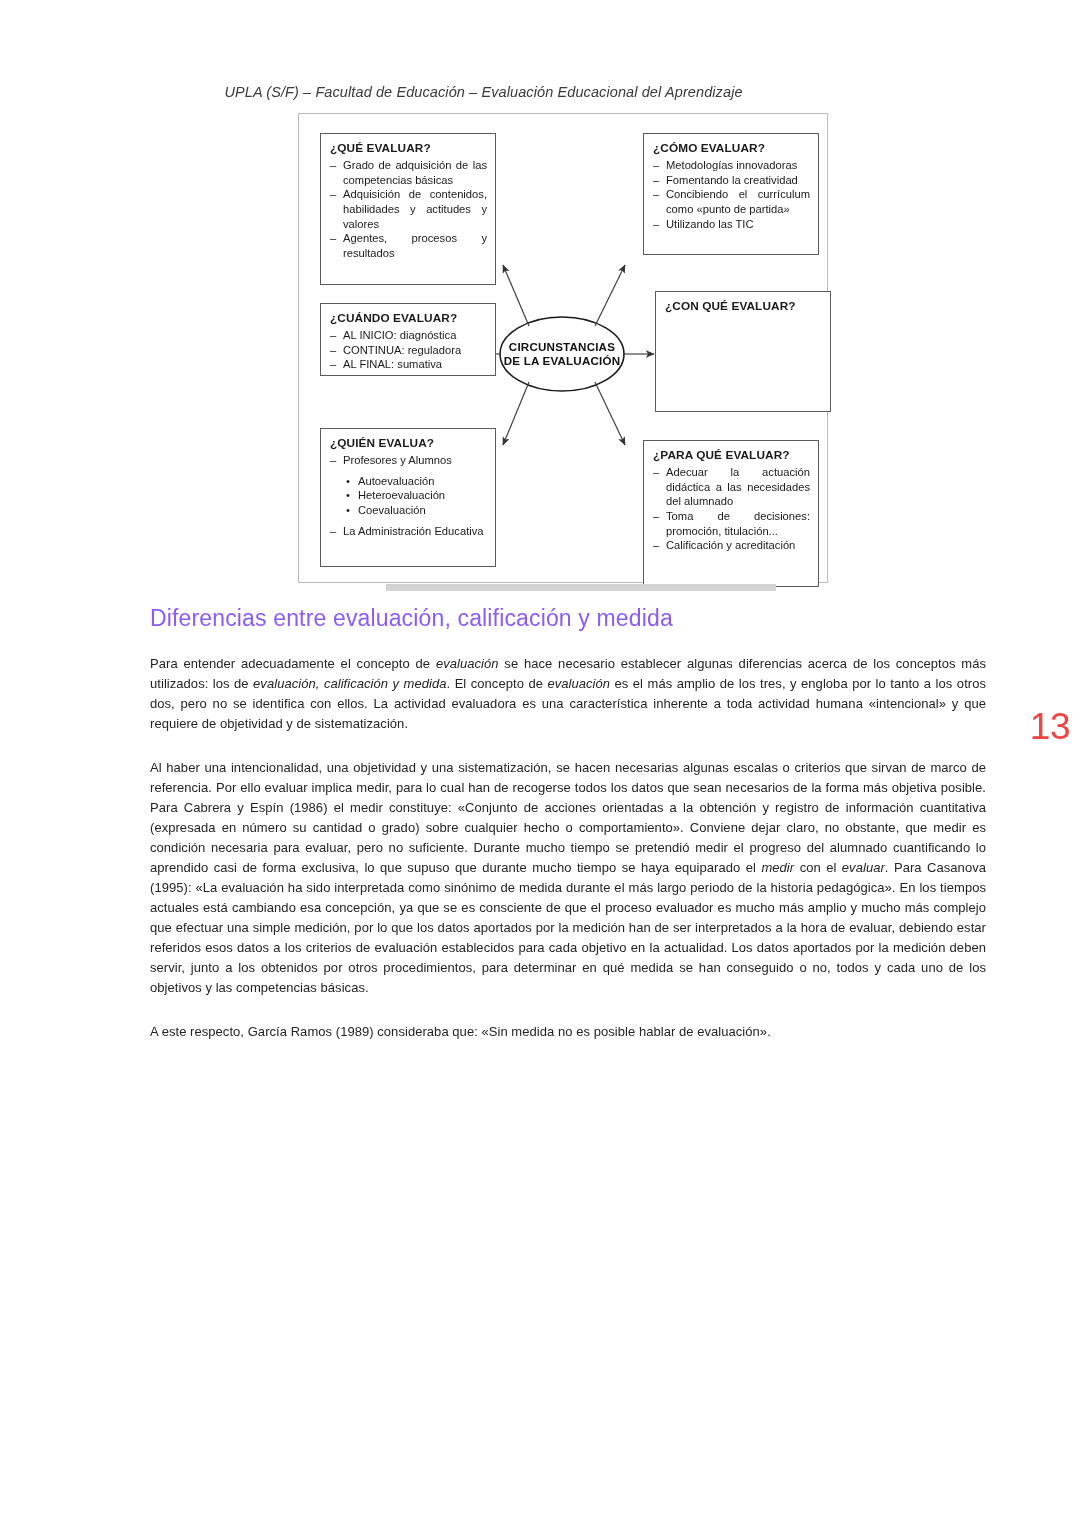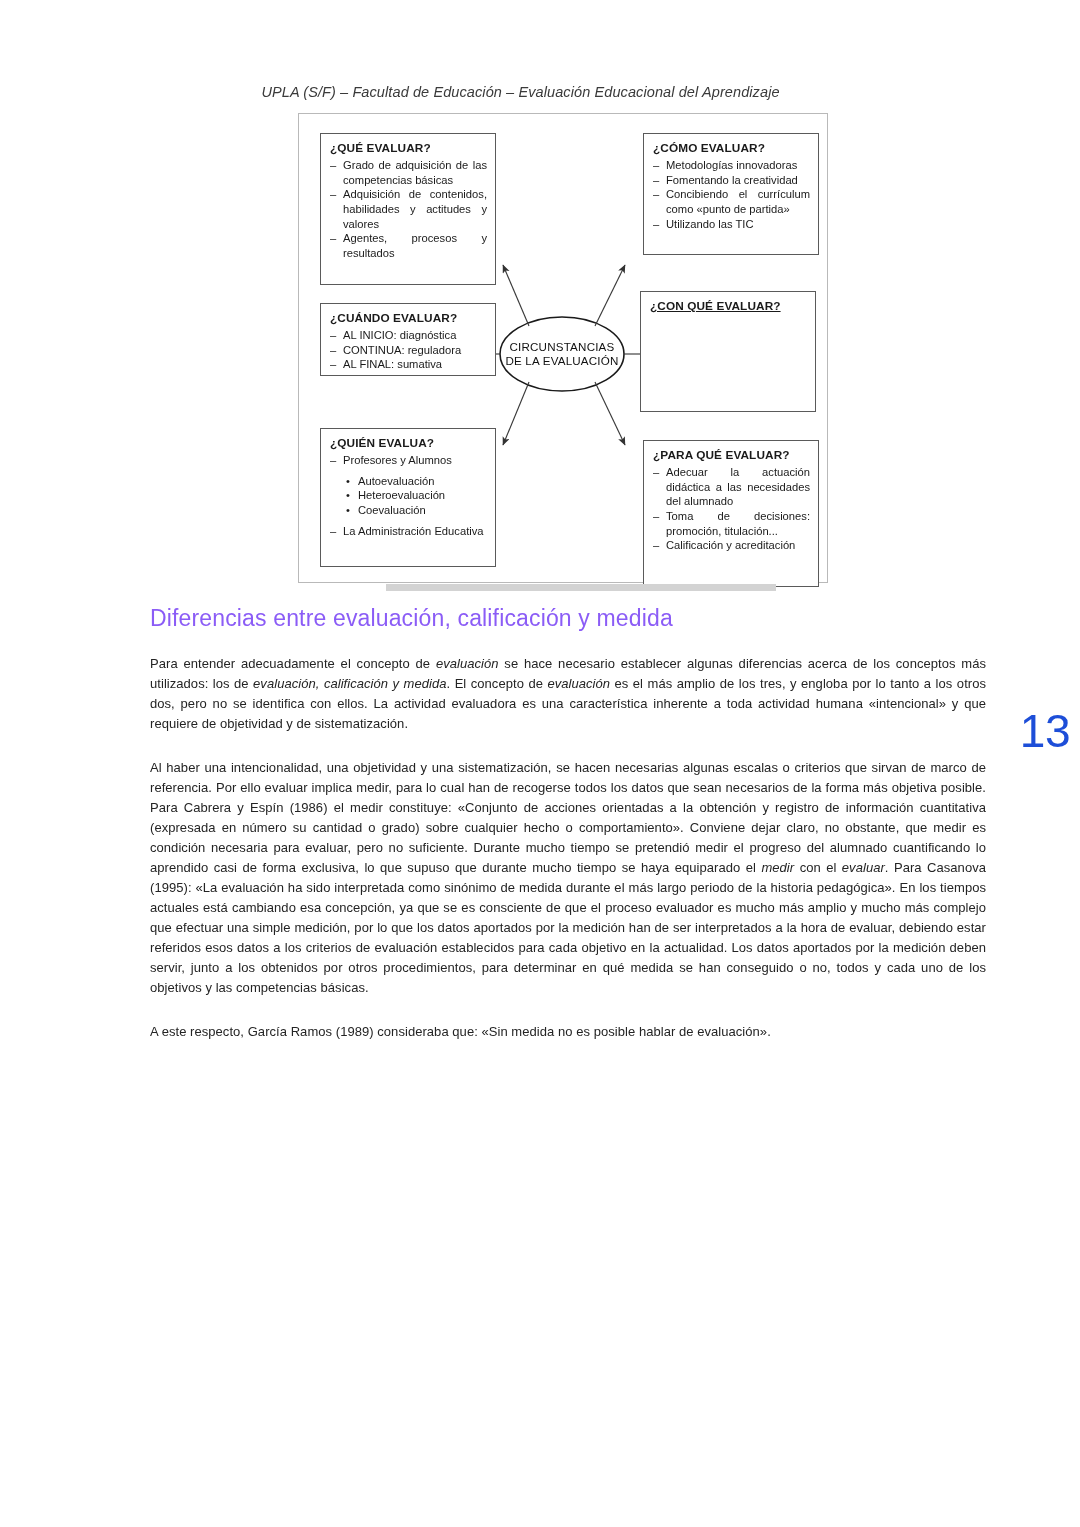--- a/index.html
+++ b/index.html
@@ -20,21 +20,20 @@
   .running-header {
     position: absolute;
     top: 84px;
     left: 0;
     width: 967px;
     text-align: center;
     font-style: italic;
     font-size: 14.5px;
     color: #3a3a3a;
     letter-spacing: 0.1px;
-    padding-left: 37px;
   }
 
   
   .figure-wrap {
     position: absolute;
     top: 113px;
     left: 298px;
     width: 530px;
     height: 470px;
   }
@@ -96,34 +95,34 @@
     margin: 6px 0 6px 16px;
   }
   .dbox ul.sub li { padding-left: 12px; text-align: left; }
   .dbox ul.sub li::before { content: "\2022"; }
 
   
   #box-que      { left: 22px;  top: 20px;  width: 176px; height: 152px; }
   #box-cuando   { left: 22px;  top: 190px; width: 176px; height: 73px;  }
   #box-quien    { left: 22px;  top: 315px; width: 176px; height: 139px; }
   #box-como     { left: 345px; top: 20px;  width: 176px; height: 122px; }
-  #box-conque   { left: 342px; top: 178px; width: 176px; height: 121px; text-decoration: underline; }
+  #box-conque   { left: 357px; top: 178px; width: 176px; height: 121px; }
   #box-paraque  { left: 345px; top: 327px; width: 176px; height: 147px; }
 
   .ellipse-label {
     position: absolute;
     left: 203px;
     top: 215px;
     width: 122px;
     height: 52px;
     display: flex;
     flex-direction: column;
     align-items: center;
     justify-content: center;
-    font-weight: normal;
+    font-weight: bold;
     font-size: 11.6px;
     line-height: 1.22;
     text-align: center;
     letter-spacing: 0.2px;
     color: #111111;
   }
 
   
   .content {
     position: absolute;
@@ -146,23 +145,23 @@
     color: #242424;
     letter-spacing: 0.05px;
   }
   p.body:last-child { margin-bottom: 12px; }
   p.body i { font-style: italic; }
 
   .folio {
     position: absolute;
     right: 10px;
     top: 708px;
-    font-size: 46px;
+    font-size: 37px;
     line-height: 1;
-    color: #1d4ed8;
+    color: #ef4444;
     letter-spacing: -0.5px;
   }
 </style>
 </head>
 <body>
 
 <div class="running-header">UPLA (S/F) – Facultad de Educación – Evaluación Educacional del Aprendizaje</div>
 
 <div class="figure-wrap">
   <div class="figure-frame"></div>

